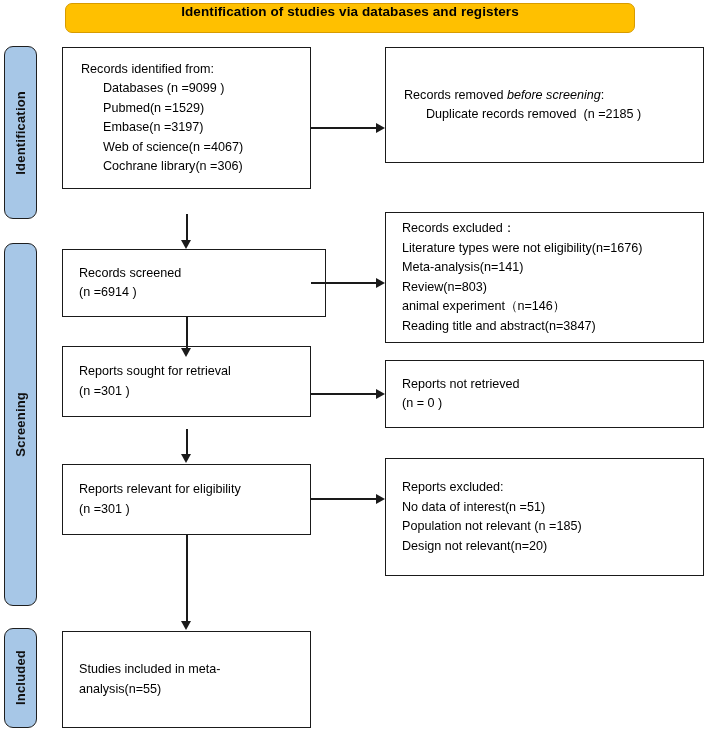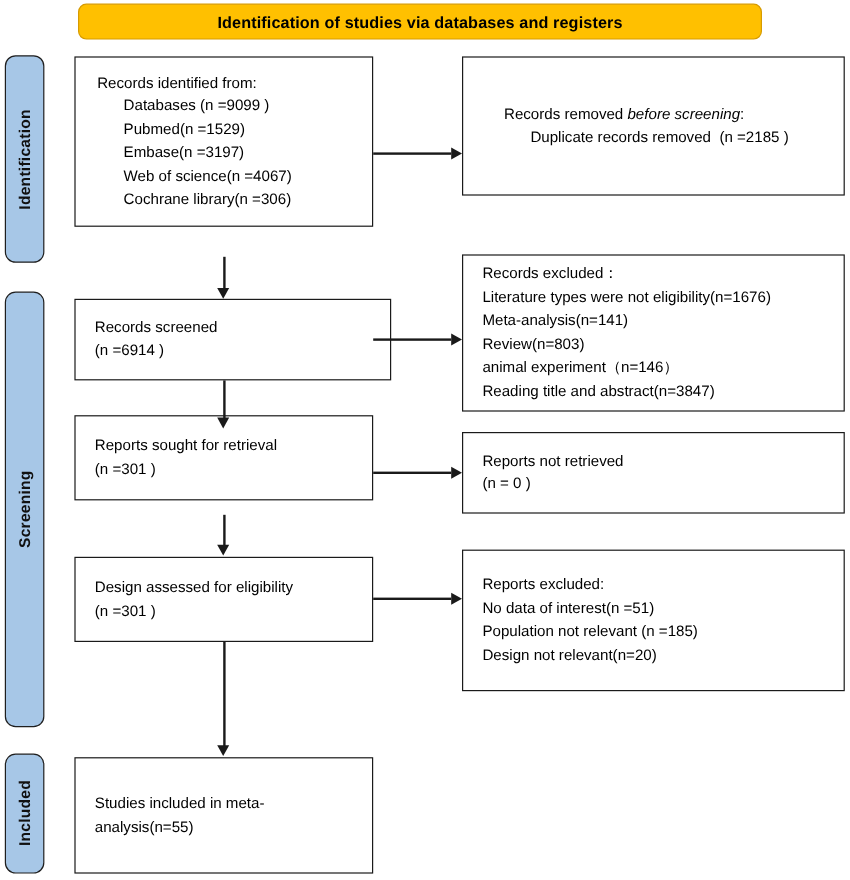--- a/index.html
+++ b/index.html
@@ -25,21 +25,20 @@
   .banner {
     position: absolute;
     left: 65px;
     top: 3px;
     width: 570px;
     height: 30px;
     background: #FFC000;
     border: 1.5px solid #D79B00;
     border-radius: 7px;
     display: flex;
-    align-items: center;
     justify-content: center;
     box-sizing: border-box;
   }
   .banner-text {
     font-size: 13.5px;
     font-weight: bold;
     color: #000000;
     letter-spacing: 0.1px;
     white-space: nowrap;
   }
@@ -91,21 +90,21 @@
   .ital { font-style: italic; }
 
   
   .box-identified   { left: 62px; top: 47px;  width: 249px; height: 142px; }
   .box-screened     { left: 62px; top: 249px; width: 264px; height: 68px;  }
   .box-sought       { left: 62px; top: 346px; width: 249px; height: 71px;  }
   .box-assessed     { left: 62px; top: 464px; width: 249px; height: 71px;  }
   .box-included     { left: 62px; top: 631px; width: 249px; height: 97px;  }
 
   
-  .box-removed      { left: 385px; top: 47px;  width: 319px; height: 116px; padding-left: 16px; }
+  .box-removed      { left: 385px; top: 47px;  width: 319px; height: 116px; }
   .box-excluded1    { left: 385px; top: 212px; width: 319px; height: 131px; }
   .box-notretrieved { left: 385px; top: 360px; width: 319px; height: 68px;  }
   .box-excluded2    { left: 385px; top: 458px; width: 319px; height: 118px; }
 
   .box-identified .box-inner,
   .box-removed .box-inner { padding-left: 18px; }
 
   
   .conn {
     position: absolute;
@@ -215,21 +214,21 @@
 
   <div class="box box-notretrieved">
     <div class="box-inner">
       <span class="ln">Reports not retrieved</span>
       <span class="ln">(n = 0 )</span>
     </div>
   </div>
 
   <div class="box box-assessed">
     <div class="box-inner">
-      <span class="ln">Design assessed for eligibility</span>
+      <span class="ln">Reports relevant for eligibility</span>
       <span class="ln">(n =301 )</span>
     </div>
   </div>
 
   <div class="box box-excluded2">
     <div class="box-inner">
       <span class="ln">Reports excluded:</span>
       <span class="ln">No data of interest(n =51)</span>
       <span class="ln">Population not relevant (n =185)</span>
       <span class="ln">Design not relevant(n=20)</span>

